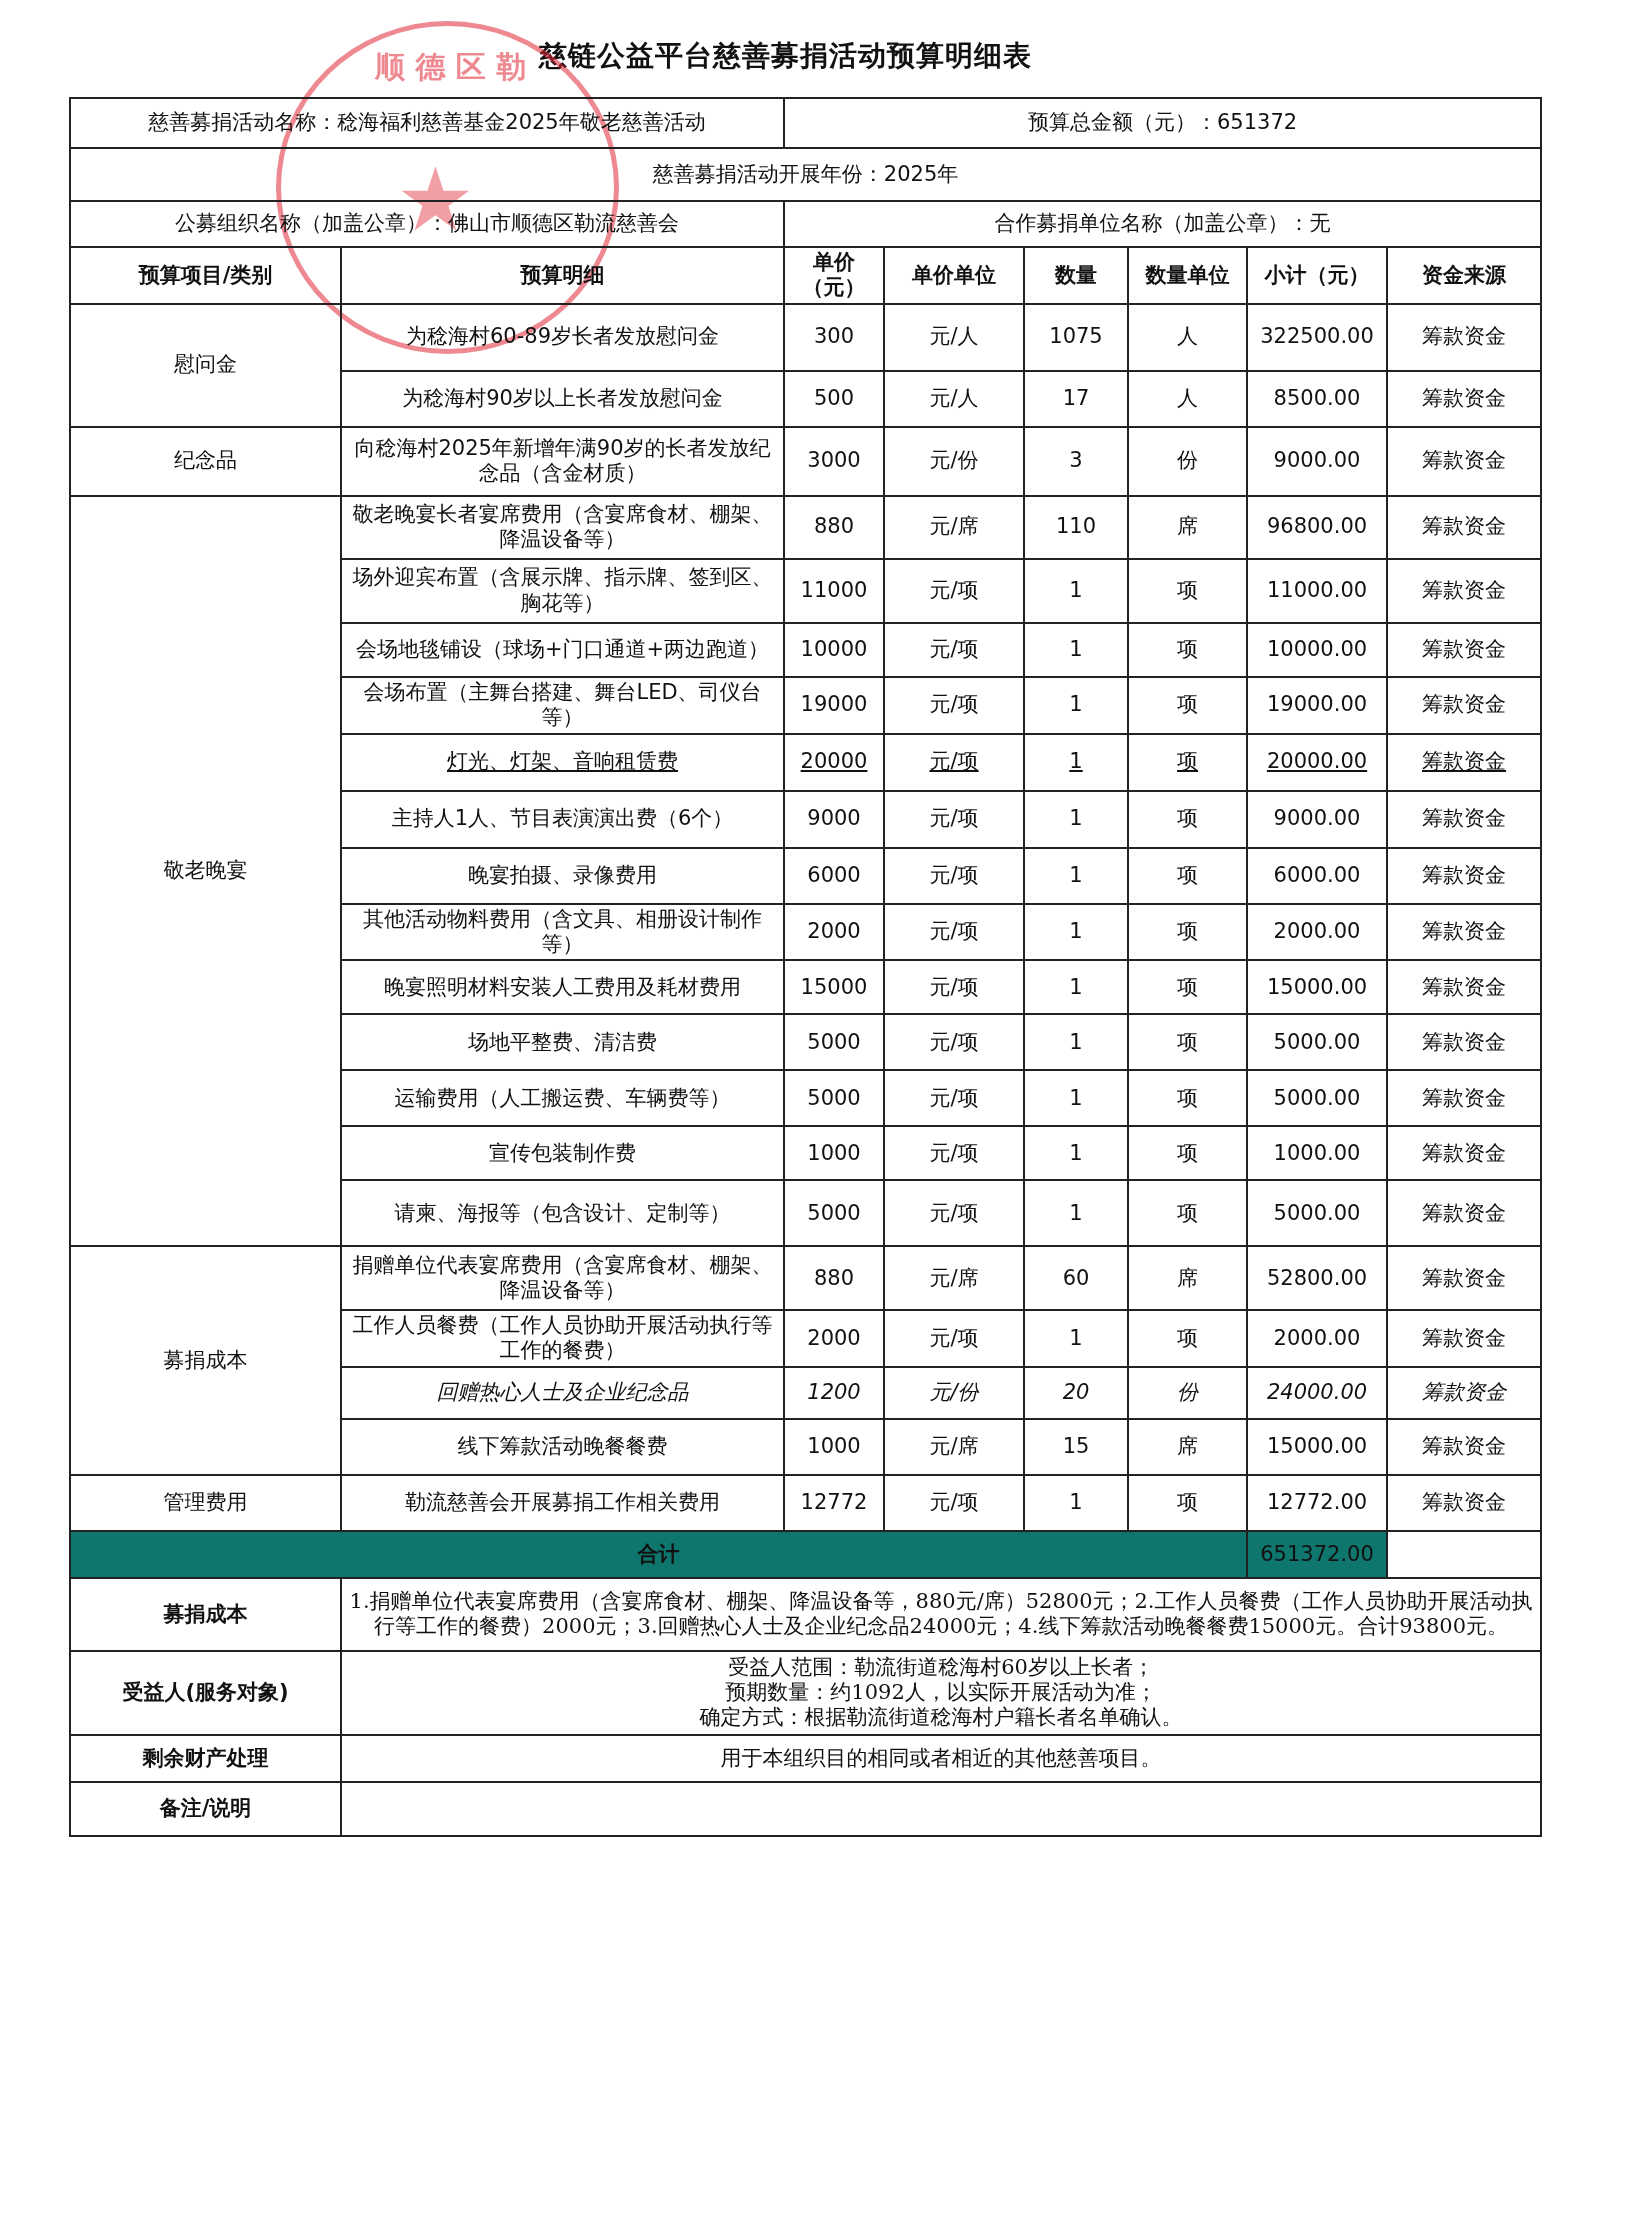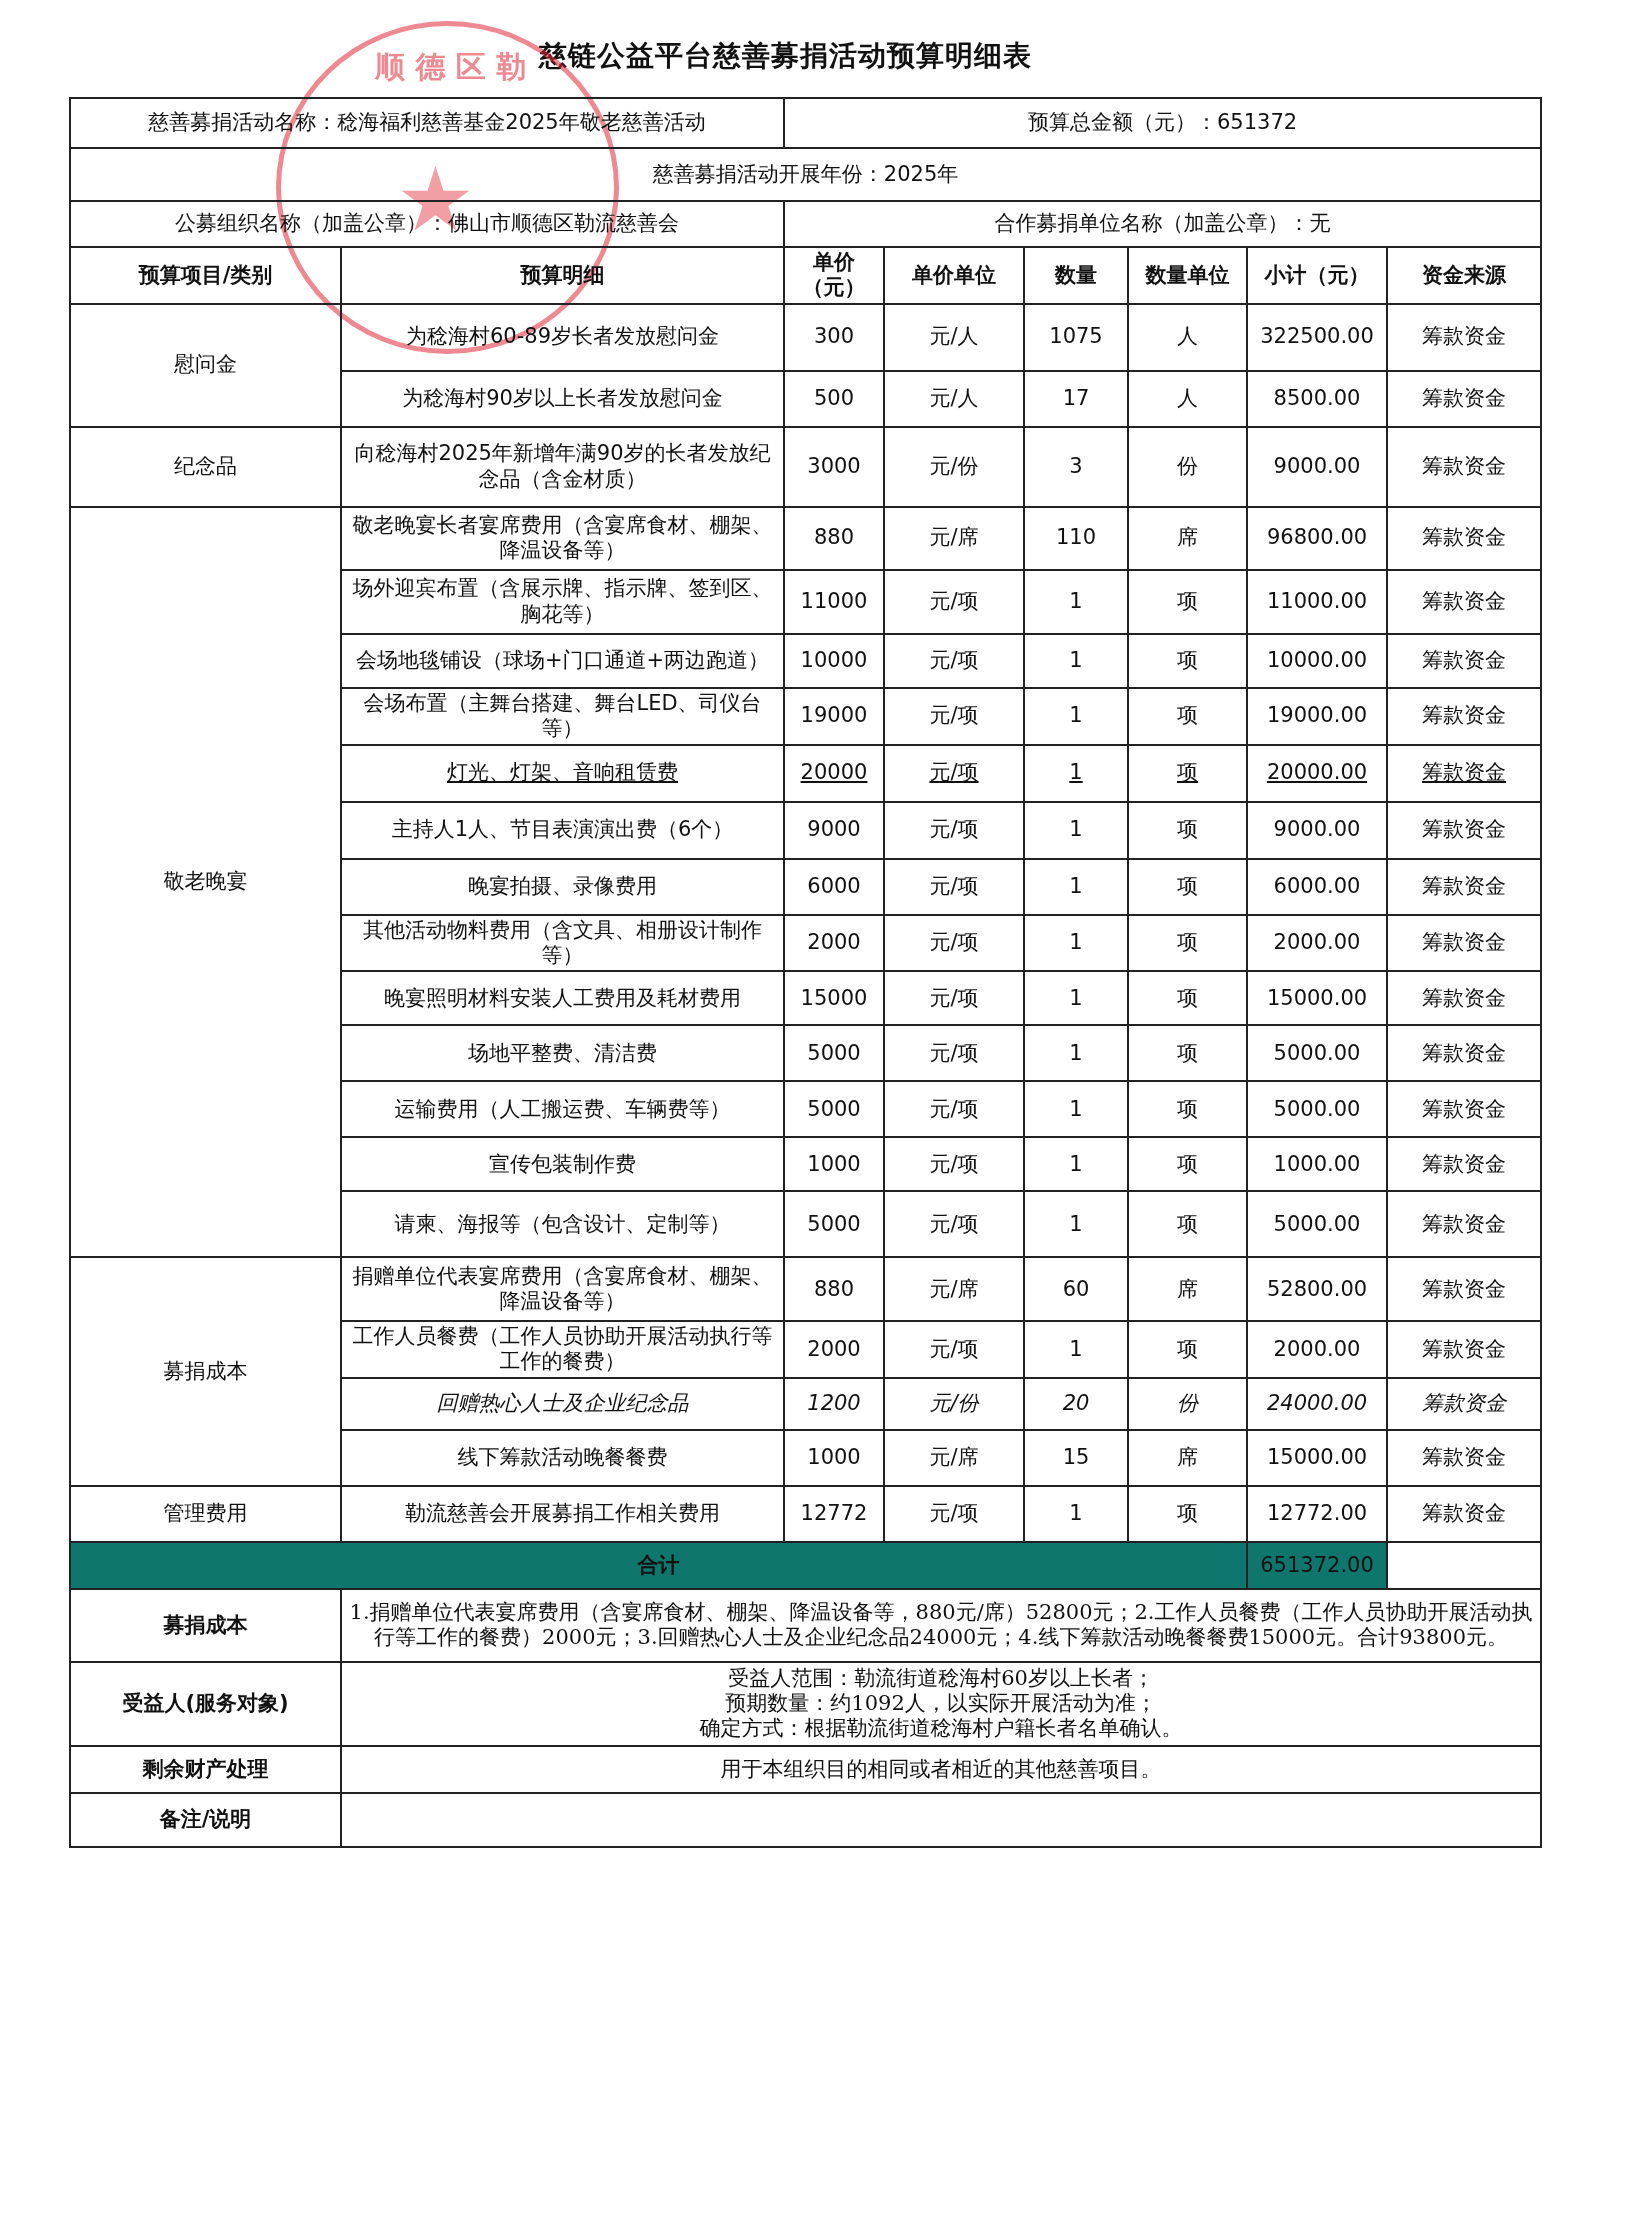--- a/index.html
+++ b/index.html
@@ -94,21 +94,21 @@
       </tr>
       <tr style="height: 56px;">
         <td>为稔海村90岁以上长者发放慰问金</td>
         <td>500</td>
         <td>元/人</td>
         <td>17</td>
         <td>人</td>
         <td>8500.00</td>
         <td>筹款资金</td>
       </tr>
-      <tr style="height: 80px; border-radius: 9px;">
+      <tr style="height: 69px; border-radius: 9px;">
         <td class="cat" rowspan="1">纪念品</td>
         <td>向稔海村2025年新增年满90岁的长者发放纪念品（含金材质）</td>
         <td>3000</td>
         <td>元/份</td>
         <td>3</td>
         <td>份</td>
         <td>9000.00</td>
         <td>筹款资金</td>
       </tr>
       <tr style="height: 63px;">

